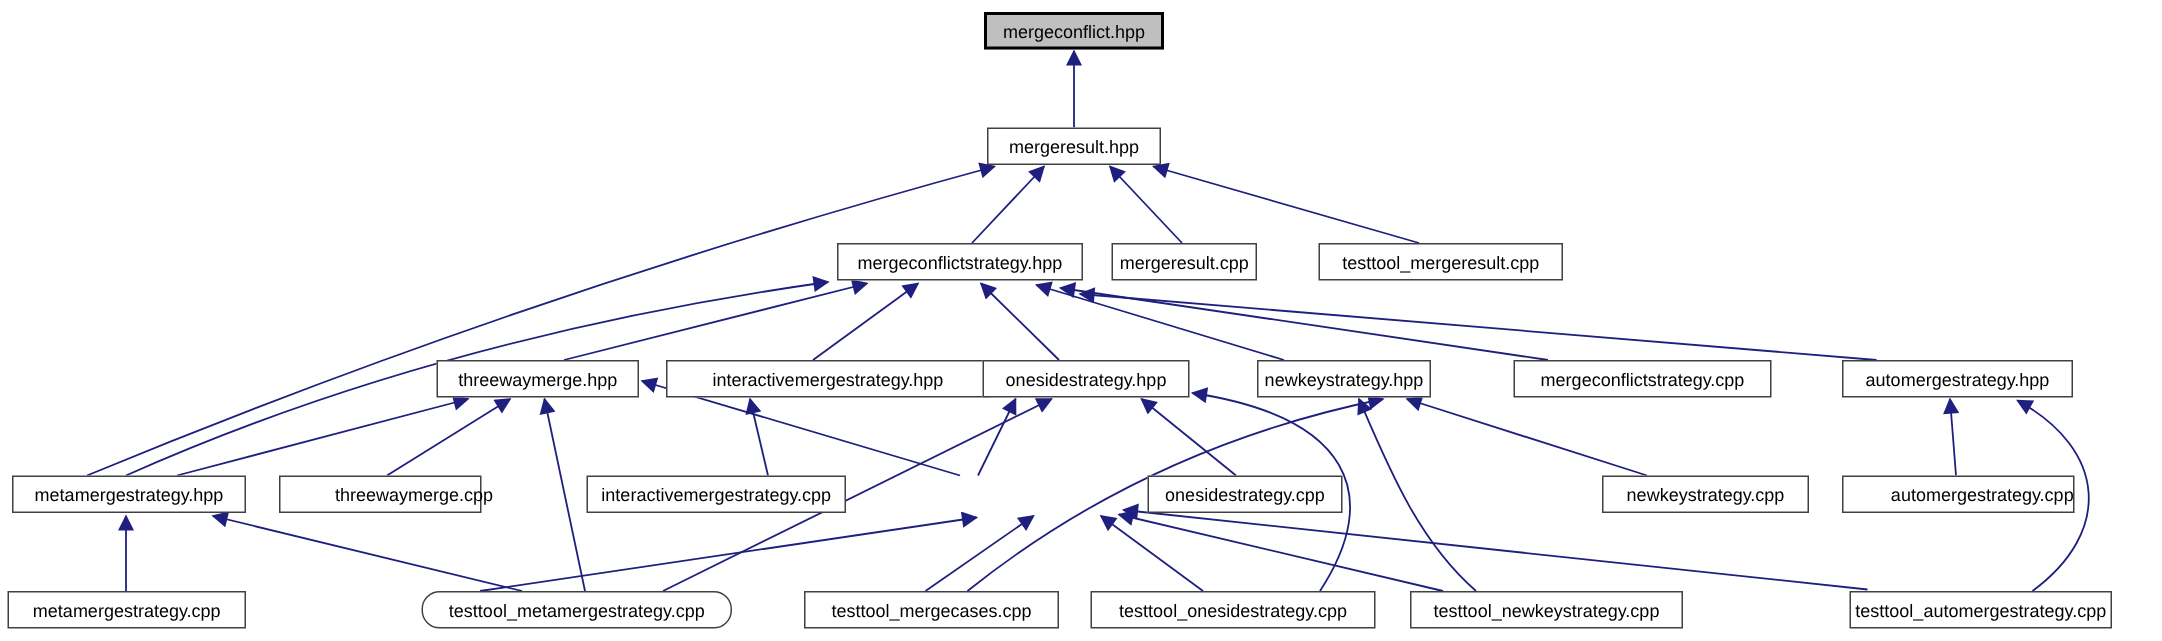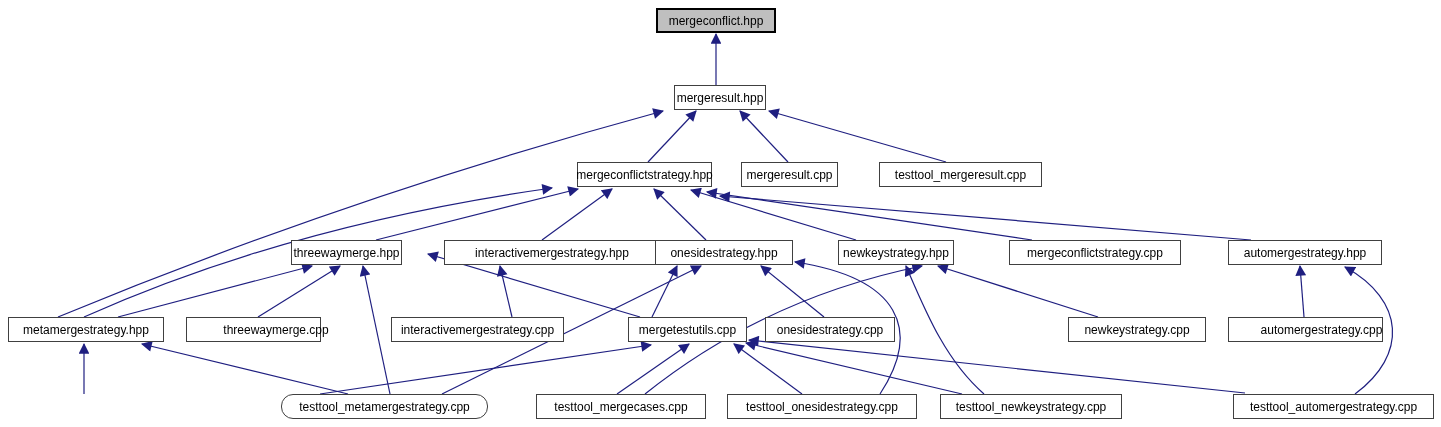--- a/index.html
+++ b/index.html
@@ -66,35 +66,35 @@
       <path d="M348,394 L142,344" class="edge" stroke="#1f1f80" marker-end="url(#ah)"></path>
       <path d="M84,394 L84,344" class="edge" stroke="#1f1f80" marker-end="url(#ah)"></path>
       <path d="M320,394 L651,345" class="edge" stroke="#1f1f80" marker-end="url(#ah)"></path>
       <path d="M617,394 L689,344" class="edge" stroke="#1f1f80" marker-end="url(#ah)"></path>
       <path d="M802,394 L734,344" class="edge" stroke="#1f1f80" marker-end="url(#ah)"></path>
       <path d="M962,394 L746,343" class="edge" stroke="#1f1f80" marker-end="url(#ah)"></path>
       <path d="M1245,393 L749,340" class="edge" stroke="#1f1f80" marker-end="url(#ah)"></path>
     </svg>
 
 <div class="node selected" style="left: 656px; top: 8px; width: 120px; height: 25px;">mergeconflict.hpp</div>
-    <div class="node" style="left: 674px; top: 85px; width: 92px; height: 25px;">mergeresult.hpp</div>
-    <div class="node" style="left: 577px; top: 162px; width: 135px; height: 25px;">mergeconflictstrategy.hpp</div>
+    <div class="node" style="left: 658px; top: 85px; width: 116px; height: 25px;">mergeresult.hpp</div>
+    <div class="node" style="left: 558px; top: 162px; width: 164px; height: 25px;">mergeconflictstrategy.hpp</div>
     <div class="node" style="left: 741px; top: 162px; width: 97px; height: 25px;">mergeresult.cpp</div>
     <div class="node" style="left: 879px; top: 162px; width: 163px; height: 25px;">testtool_mergeresult.cpp</div>
-    <div class="node" style="left: 291px; top: 240px; width: 111px; height: 25px;">threewaymerge.hpp</div>
+    <div class="node" style="left: 291px; top: 240px; width: 135px; height: 25px;">threewaymerge.hpp</div>
     <div class="node" style="left: 444px; top: 240px; width: 216px; height: 25px;">interactivemergestrategy.hpp</div>
     <div class="node" style="left: 655px; top: 240px; width: 138px; height: 25px;">onesidestrategy.hpp</div>
     <div class="node" style="left: 838px; top: 240px; width: 116px; height: 25px;">newkeystrategy.hpp</div>
     <div class="node" style="left: 1009px; top: 240px; width: 172px; height: 25px;">mergeconflictstrategy.cpp</div>
     <div class="node" style="left: 1228px; top: 240px; width: 154px; height: 25px;">automergestrategy.hpp</div>
     <div class="node" style="left: 8px; top: 317px; width: 156px; height: 25px;">metamergestrategy.hpp</div>
     <div class="node" style="left: 186px; top: 317px; width: 135px; height: 25px; padding-left: 45px;">threewaymerge.cpp</div>
     <div class="node" style="left: 391px; top: 317px; width: 173px; height: 25px;">interactivemergestrategy.cpp</div>
-    <div class="node" style="left: 628px; top: 317px; width: 119px; height: 25px;">mergetestutils.cpp</div>
     <div class="node" style="left: 765px; top: 317px; width: 130px; height: 25px;">onesidestrategy.cpp</div>
     <div class="node" style="left: 1068px; top: 317px; width: 138px; height: 25px;">newkeystrategy.cpp</div>
     <div class="node" style="left: 1228px; top: 317px; width: 155px; height: 25px; padding-left: 32px;">automergestrategy.cpp</div>
+    <div class="node" style="left: 5px; top: 394px; width: 159px; height: 25px;">metamergestrategy.cpp</div>
     <div class="node" style="left: 281px; top: 394px; width: 207px; height: 25px; border-radius: 12px;">testtool_metamergestrategy.cpp</div>
     <div class="node" style="left: 536px; top: 394px; width: 170px; height: 25px;">testtool_mergecases.cpp</div>
     <div class="node" style="left: 727px; top: 394px; width: 190px; height: 25px;">testtool_onesidestrategy.cpp</div>
     <div class="node" style="left: 940px; top: 394px; width: 182px; height: 25px;">testtool_newkeystrategy.cpp</div>
-    <div class="node" style="left: 1233px; top: 394px; width: 201px; height: 25px;">testtool_automergestrategy.cpp</div>
+    <div class="node" style="left: 1233px; top: 394px; width: 175px; height: 25px;">testtool_automergestrategy.cpp</div>
   </div>
 
 </body></html>

